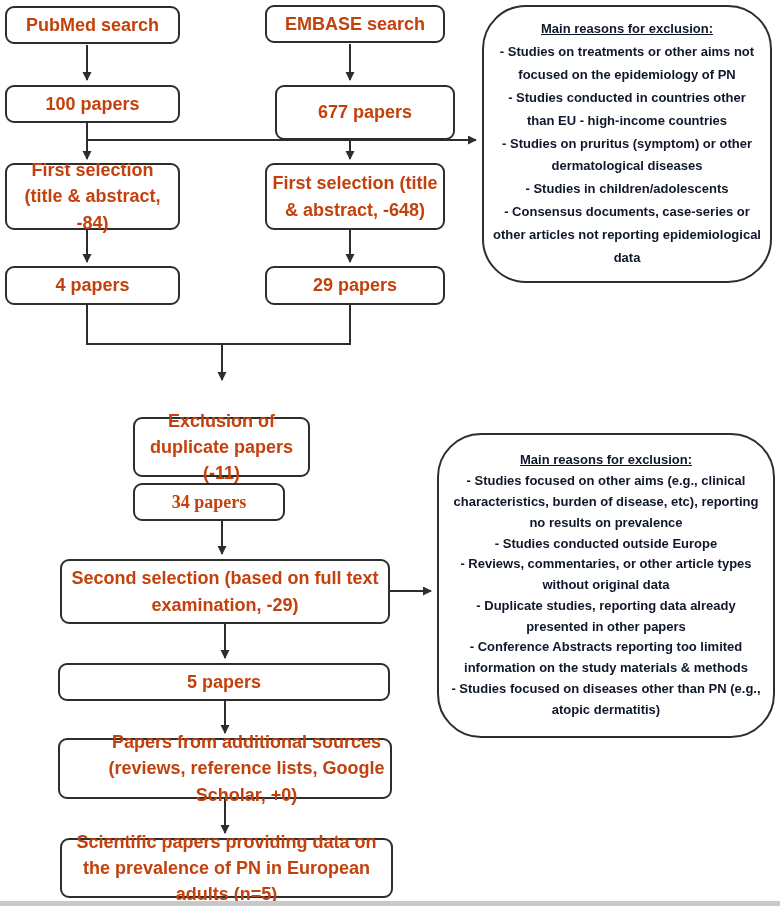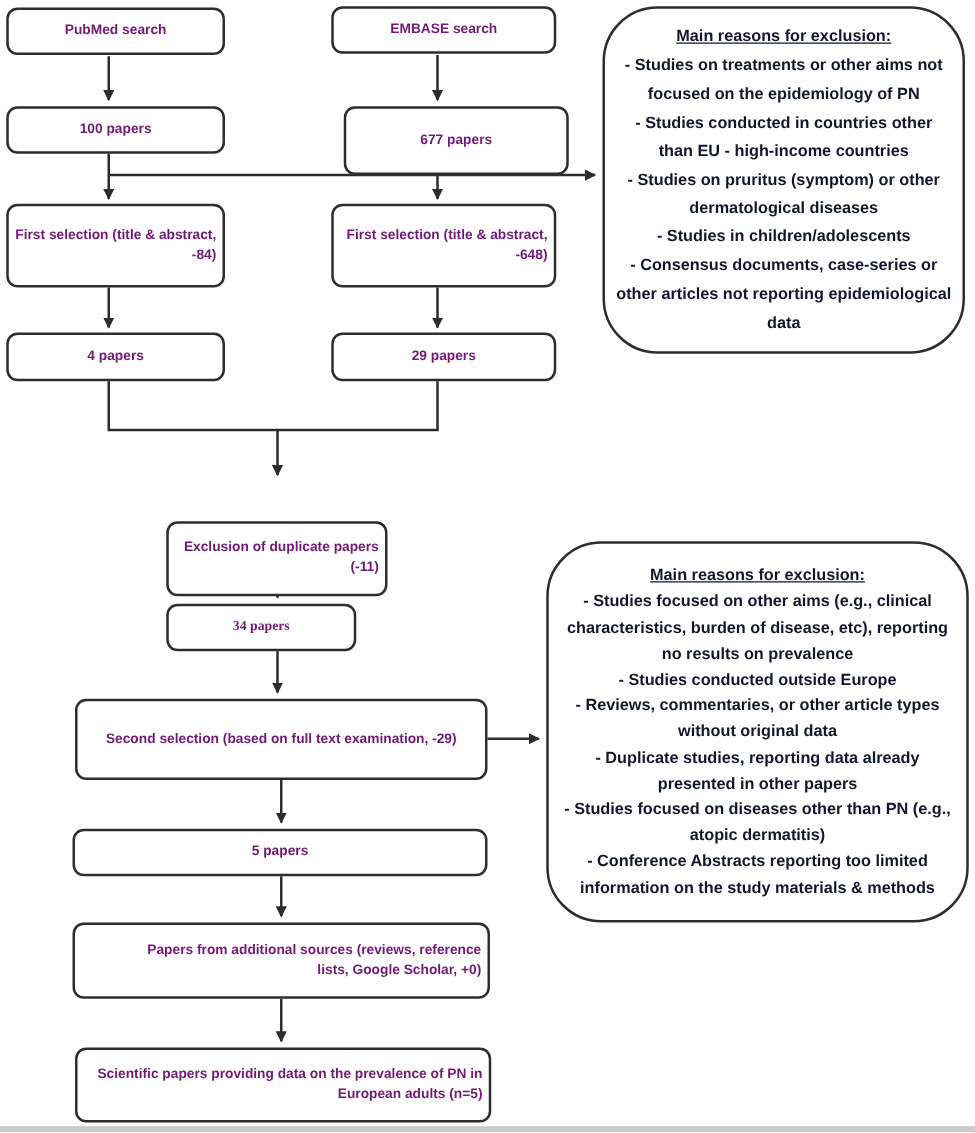--- a/index.html
+++ b/index.html
@@ -22,25 +22,25 @@
     width: 780px;
     height: 906px;
     pointer-events: none;
   }
   .node {
     position: absolute;
     box-sizing: border-box;
     border: 2px solid #2d2d2d;
     border-radius: 9px;
     background: #ffffff;
-    color: #701a75;
-    font-size: 11px;
+    color: #c2410c;
+    font-size: 18px;
     font-weight: 600;
     line-height: 1.45;
-    text-align: right;
+    text-align: center;
     display: flex;
     align-items: center;
     justify-content: center;
     padding: 2px 5px;
   }
   .exclusion {
     position: absolute;
     box-sizing: border-box;
     border: 2px solid #2d2d2d;
     border-radius: 44px;
@@ -171,18 +171,18 @@
     <div>- Studies in children/adolescents</div>
     <div>- Consensus documents, case-series or other articles not reporting epidemiological data</div>
   </div>
 
   <div class="exclusion" id="exclusion-2">
     <div class="title">Main reasons for exclusion:</div>
     <div>- Studies focused on other aims (e.g., clinical characteristics, burden of disease, etc), reporting no results on prevalence</div>
     <div>- Studies conducted outside Europe</div>
     <div>- Reviews, commentaries, or other article types without original data</div>
     <div>- Duplicate studies, reporting data already presented in other papers</div>
+    <div>- Conference Abstracts reporting too limited information on the study materials &amp; methods</div>
     <div>- Studies focused on diseases other than PN (e.g., atopic dermatitis)</div>
-    <div>- Conference Abstracts reporting too limited information on the study materials &amp; methods</div>
   </div>
 
   <div id="bottom-strip"></div>
 </div>
 
 </body></html>

